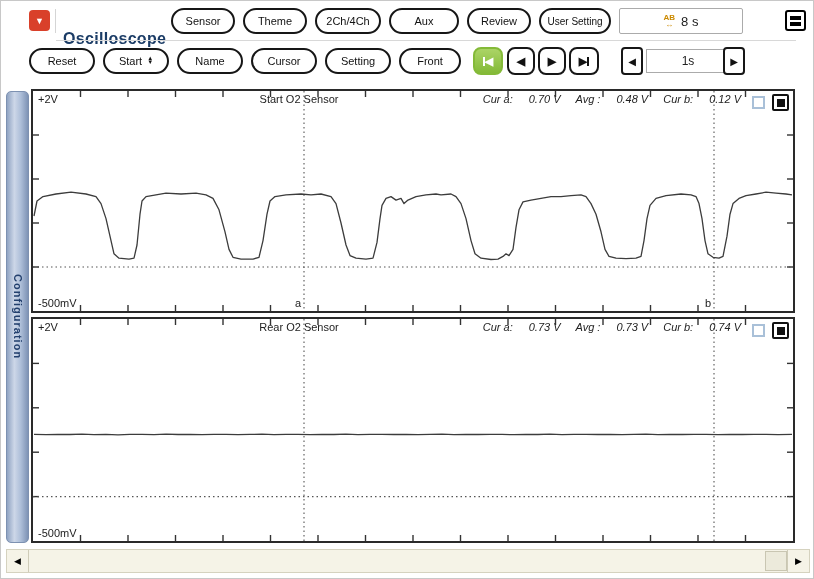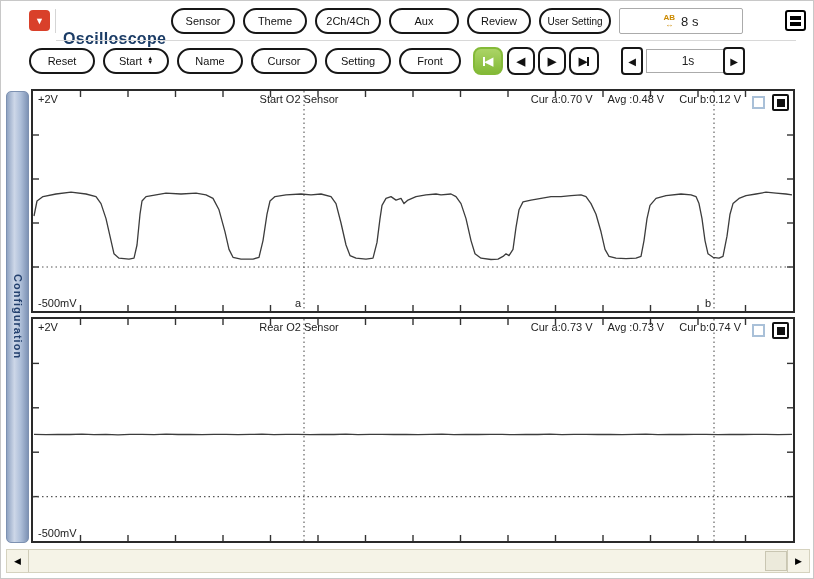--- a/index.html
+++ b/index.html
@@ -78,21 +78,21 @@
   .channel {
     position:absolute; left:30px; width:764px; background:#fff; border:2px solid #2a2a2a;
   }
   #channel-1 { top:88px;  height:224px; }
   #channel-2 { top:316px; height:226px; }
   .channel svg { position:absolute; left:0; top:0; }
   .ch-top-label   { position:absolute; left:5px; top:2px;  font-size:11px; color:#222; }
   .ch-bottom-label{ position:absolute; left:5px; bottom:2px; font-size:11px; color:#222; }
   .ch-title { position:absolute; left:35%; transform:translateX(-50%); top:2px; font-size:11px; color:#222; }
   .readings { position:absolute; right:52px; top:2px; font-size:11px; color:#222; display:flex; gap:15px; }
-  .reading { display:flex; gap:0; }
+  .reading { display:flex; gap:16px;font-style:italic; }
   .ch-checkbox { position:absolute; right:28px; top:5px; width:13px; height:13px;
     border:2px solid #a9c0d8; background:#fff; cursor:pointer; }
   .ch-fill-btn { position:absolute; right:4px; top:3px; width:17px; height:17px;
     border:2px solid #111; border-radius:2px; background:#fff; cursor:pointer;
     display:flex; align-items:center; justify-content:center; }
   .ch-fill-btn i { display:block; width:8px; height:8px; background:#111; }
 
   .tick   { stroke:#333; stroke-width:1.4; }
   .dotted { stroke:#555; stroke-width:1.1; stroke-dasharray:1.5 3; fill:none; }
   .wave   { fill:none; stroke:#3c3c3c; stroke-width:1.3; stroke-linejoin:round; }

